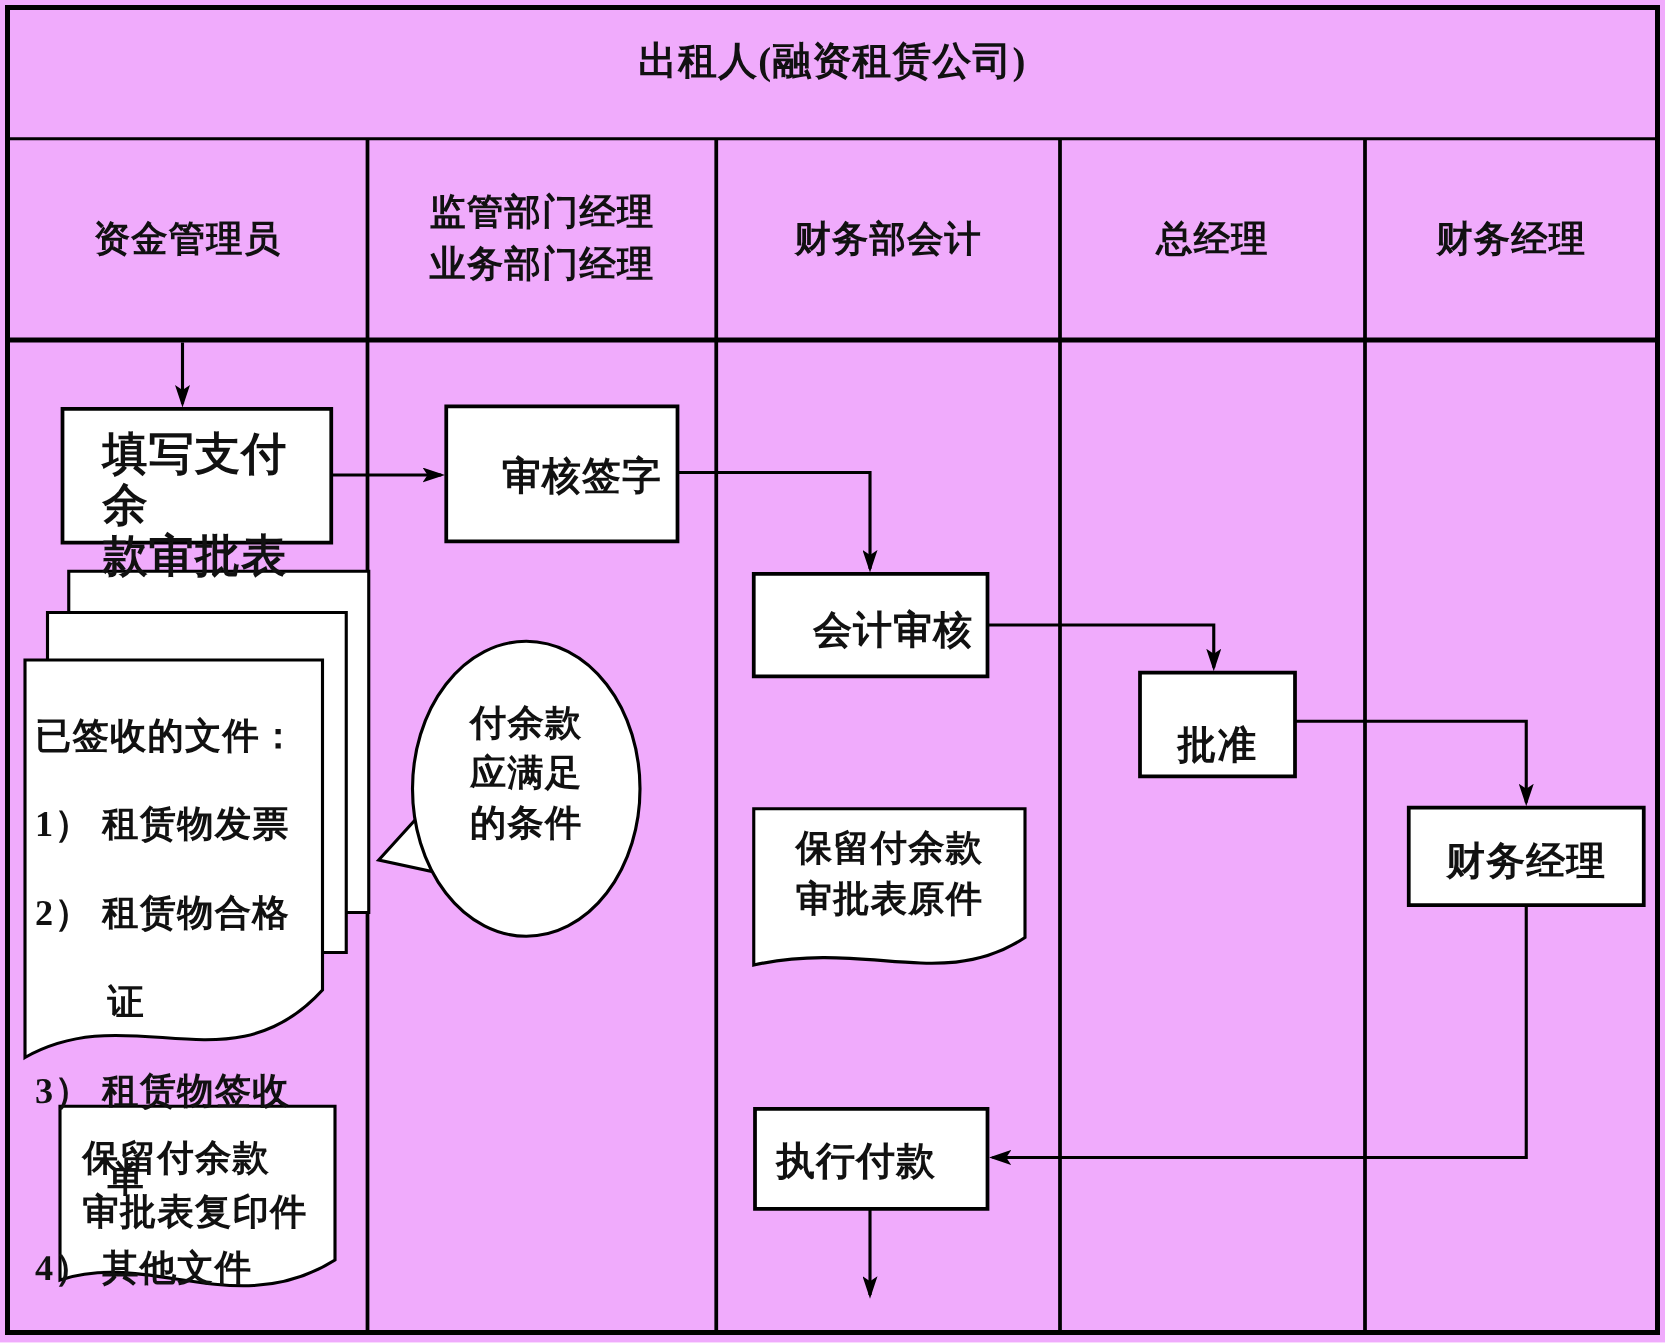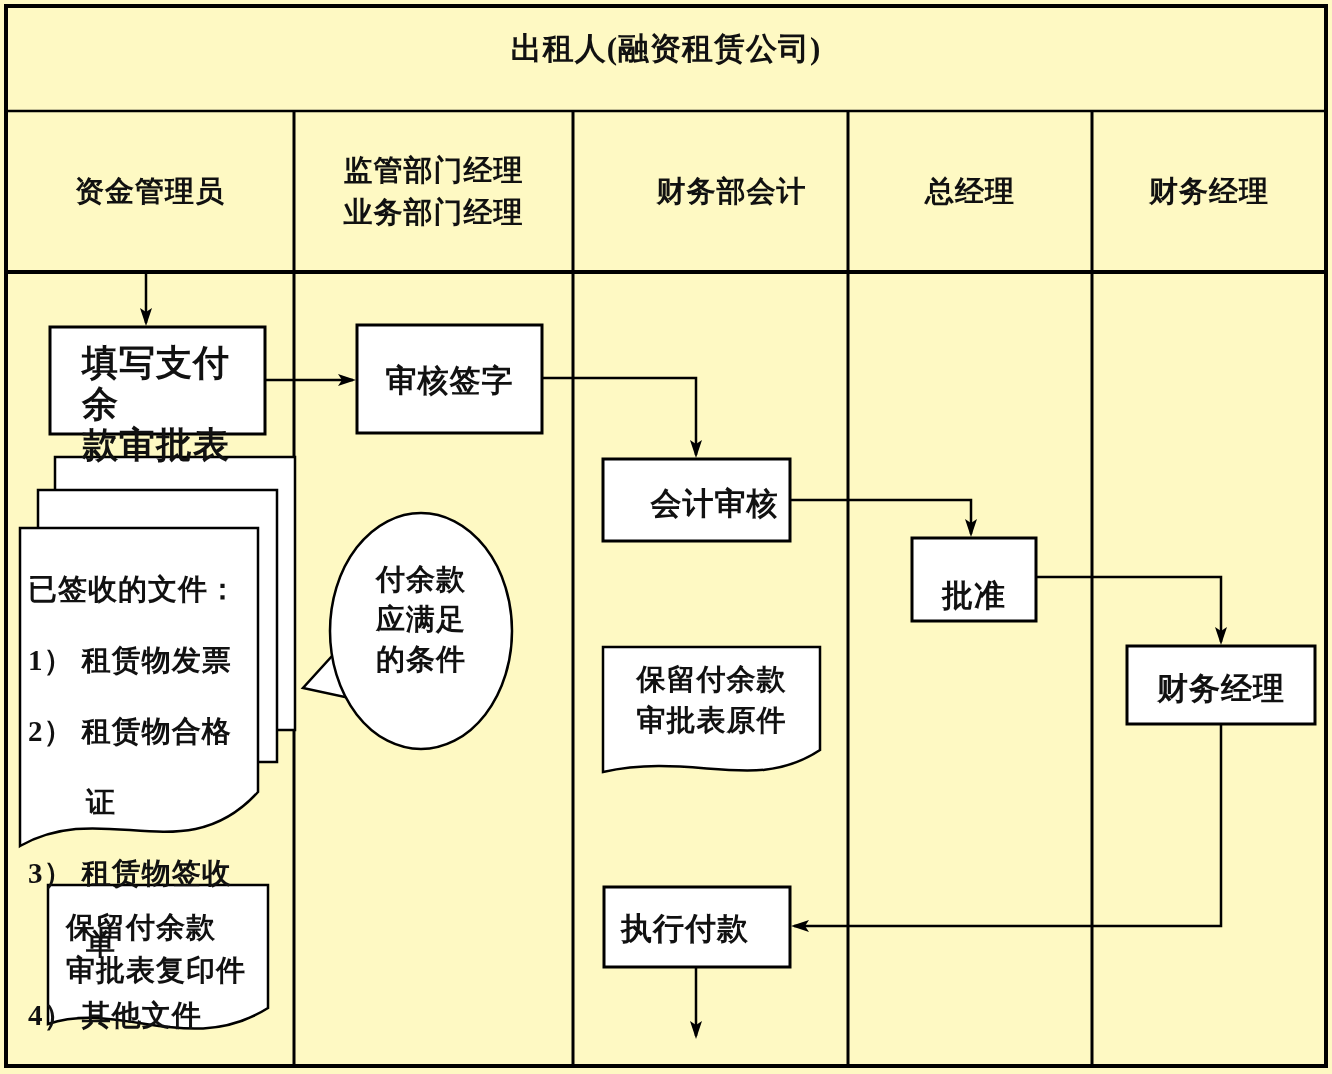--- a/index.html
+++ b/index.html
@@ -1,43 +1,43 @@
 <!DOCTYPE html>
 <html><head>
 <meta charset="utf-8">
 <style>
   html,body{margin:0;padding:0;background:#fff;}
   .stage{
     position:relative;
     width:1332px;height:1074px;
-    background:#fef9c3;
+    background:#f0abfc;
     font-family:"Liberation Serif","DejaVu Serif",serif;
     color:#111;
     overflow:hidden;
   }
   svg.lines{position:absolute;left:0;top:0;width:1332px;height:1074px;}
   svg.lines *{vector-effect:non-scaling-stroke;}
   .lbl{
     position:absolute;
     white-space:pre-line;
     font-weight:600;
     color:#111;
     letter-spacing:1px;
   }
   .center{text-align:center;}
   
   .t-title{left:6px;top:28px;width:1320px;font-size:31px;}
   .t-lane1{left:6px;top:172px;width:288px;font-size:29px;}
   .t-lane2{left:294px;top:149px;width:279px;font-size:29px;line-height:42px;}
-  .t-lane3{left:573px;top:172px;width:275px;font-size:29px;padding-left:21px;}
+  .t-lane3{left:573px;top:172px;width:275px;font-size:29px;}
   .t-lane4{left:848px;top:172px;width:244px;font-size:29px;}
   .t-lane5{left:1092px;top:172px;width:234px;font-size:29px;}
   
   .t-n1{left:82px;top:343px;width:183px;font-size:36px;line-height:41px;text-align:left;}
-  .t-n2{left:357px;top:360px;width:185px;font-size:31px;}
+  .t-n2{left:357px;top:360px;width:185px;font-size:31px;padding-left:16px;}
   .t-n3{left:603px;top:483px;width:223px;font-size:31px;}
   .t-n4{left:912px;top:575px;width:124px;font-size:31px;}
   .t-n5{left:1127px;top:668px;width:188px;font-size:31px;}
   .t-n6{left:604px;top:908px;width:162px;font-size:31px;}
   
   .doclist{left:28px;top:537px;width:228px;font-size:29px;}
   .doclist .dline{line-height:38px;white-space:pre;}
   .doclist .indent{padding-left:58px;}
   
   .t-callout{left:330px;top:559px;width:182px;font-size:29px;line-height:40px;}

